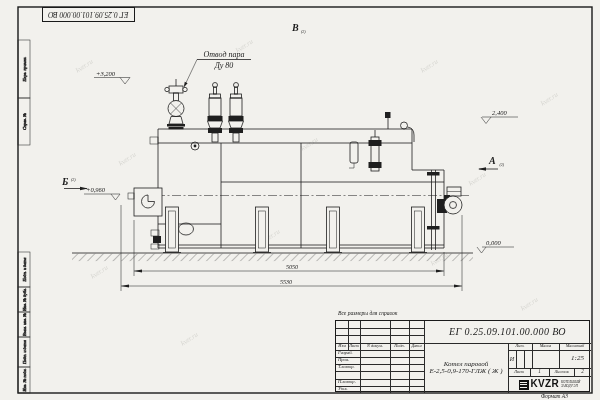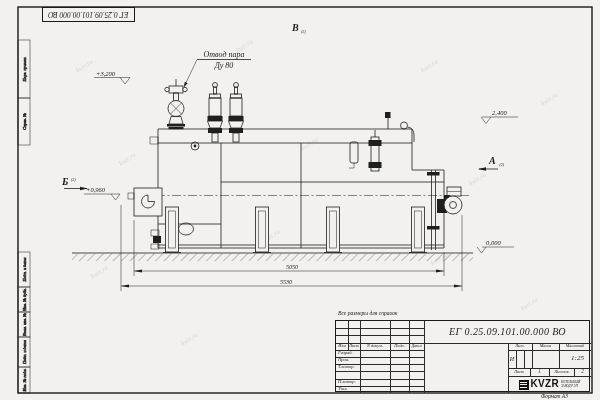--- a/index.html
+++ b/index.html
@@ -341,20 +341,24 @@
     <div class="cell rowlbl" style="left:0;top:28.8px;width:24px;height:7.2px">Разраб.</div>
     <div class="cell rowlbl" style="left:0;top:36px;width:24px;height:7.2px">Пров.</div>
     <div class="cell rowlbl" style="left:0;top:43.2px;width:24px;height:7.2px">Т.контр.</div>
     <div class="cell rowlbl" style="left:0;top:57.6px;width:24px;height:7.2px">Н.контр.</div>
     <div class="cell rowlbl" style="left:0;top:64.8px;width:24px;height:7.2px">Утв.</div>
 
     <div class="hb" style="left:88px;top:22px;width:167px;height:1.3px"></div>
     <div class="cell desig" style="left:88px;top:0;width:167px;height:22px">ЕГ 0.25.09.101.00.000 ВО</div>
 
     <div class="vb" style="left:172px;top:22px;height:50px;width:1.3px"></div>
+    <div class="cell pname" style="left:88px;top:22px;width:84px;height:50px">
+      <span>Котел паровой</span>
+      <span>Е-2,5-0,9-170-ГЛЖ ( Ж )</span>
+    </div>
 
     <div class="hb" style="left:172px;top:29px;width:83px"></div>
     <div class="vb" style="left:196px;top:22px;height:25px"></div>
     <div class="vb" style="left:223px;top:22px;height:25px"></div>
     <div class="cell lbl" style="left:172px;top:22px;width:24px;height:7px">Лит.</div>
     <div class="cell lbl" style="left:196px;top:22px;width:27px;height:7px">Масса</div>
     <div class="cell lbl" style="left:223px;top:22px;width:32px;height:7px">Масштаб</div>
     <div class="vb" style="left:180px;top:29px;height:18px"></div>
     <div class="vb" style="left:188px;top:29px;height:18px"></div>
     <div class="cell litval" style="left:172px;top:29px;width:8px;height:18px">И</div>

